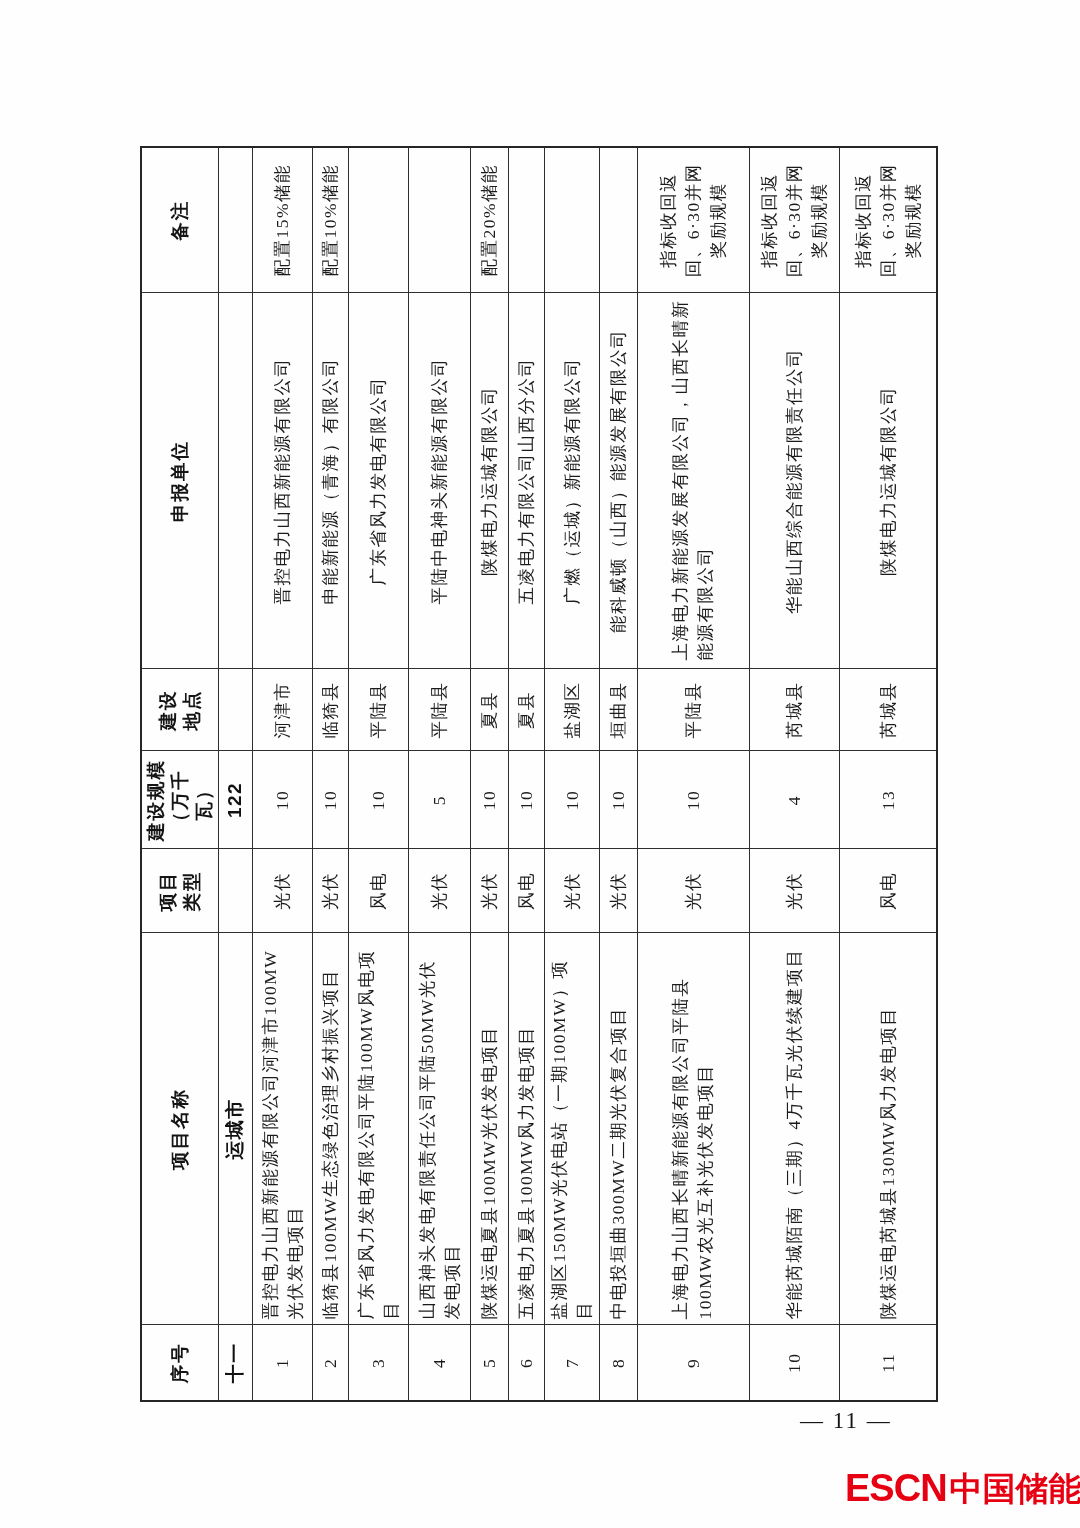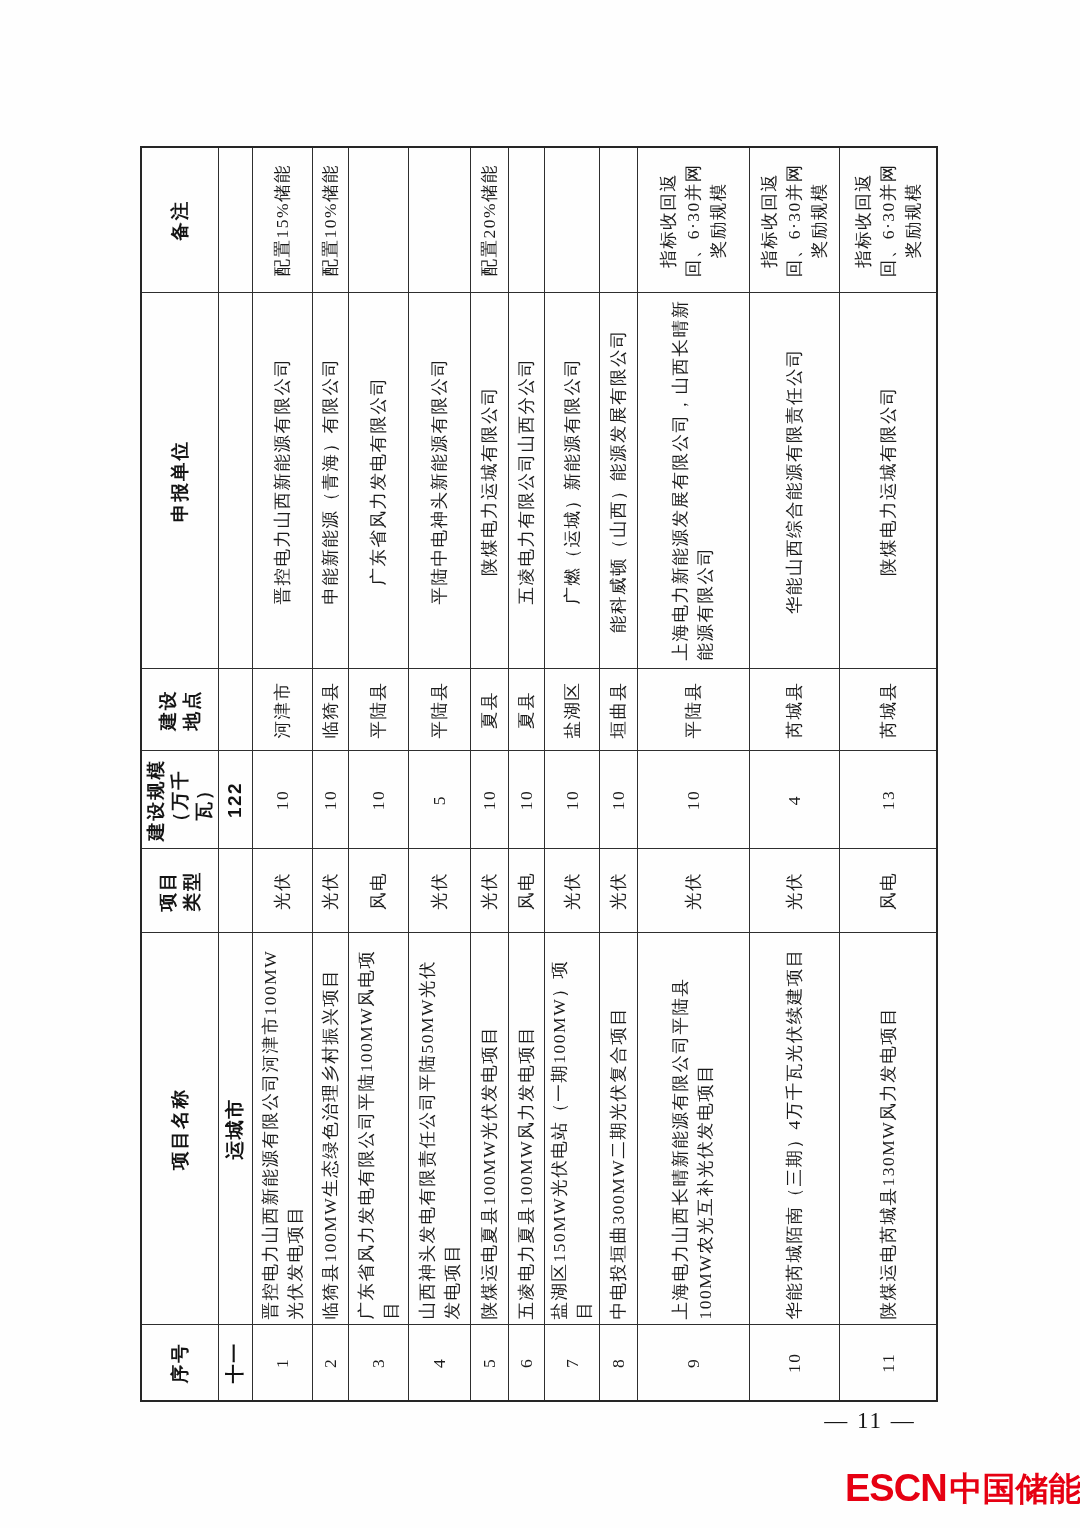--- a/index.html
+++ b/index.html
@@ -55,21 +55,21 @@
 
   td.name{text-align:left;padding:2px 10px 2px 5px;}
   tr.group td{
     font-family:"Liberation Sans","DejaVu Sans",sans-serif;
     font-weight:bold;font-size:19px;color:#121212;
   }
   tbody tr:nth-child(10) td:nth-child(6){text-align:left;padding-left:8px;}
 
   .page-num{
     position:absolute;left:800px;top:1408px;width:140px;
-    text-align:center;font-size:23px;letter-spacing:2px;color:#161616;
+    font-size:23px;letter-spacing:2px;color:#161616;
     font-family:"Liberation Serif","DejaVu Serif",serif;
   }
   .logo{
     position:absolute;left:845px;top:1468px;height:40px;
     display:flex;align-items:center;white-space:nowrap;
   }
   .logo .escn{
     font-family:"Liberation Sans","DejaVu Sans",sans-serif;
     font-weight:bold;font-size:38px;letter-spacing:-1px;line-height:1;
   }

